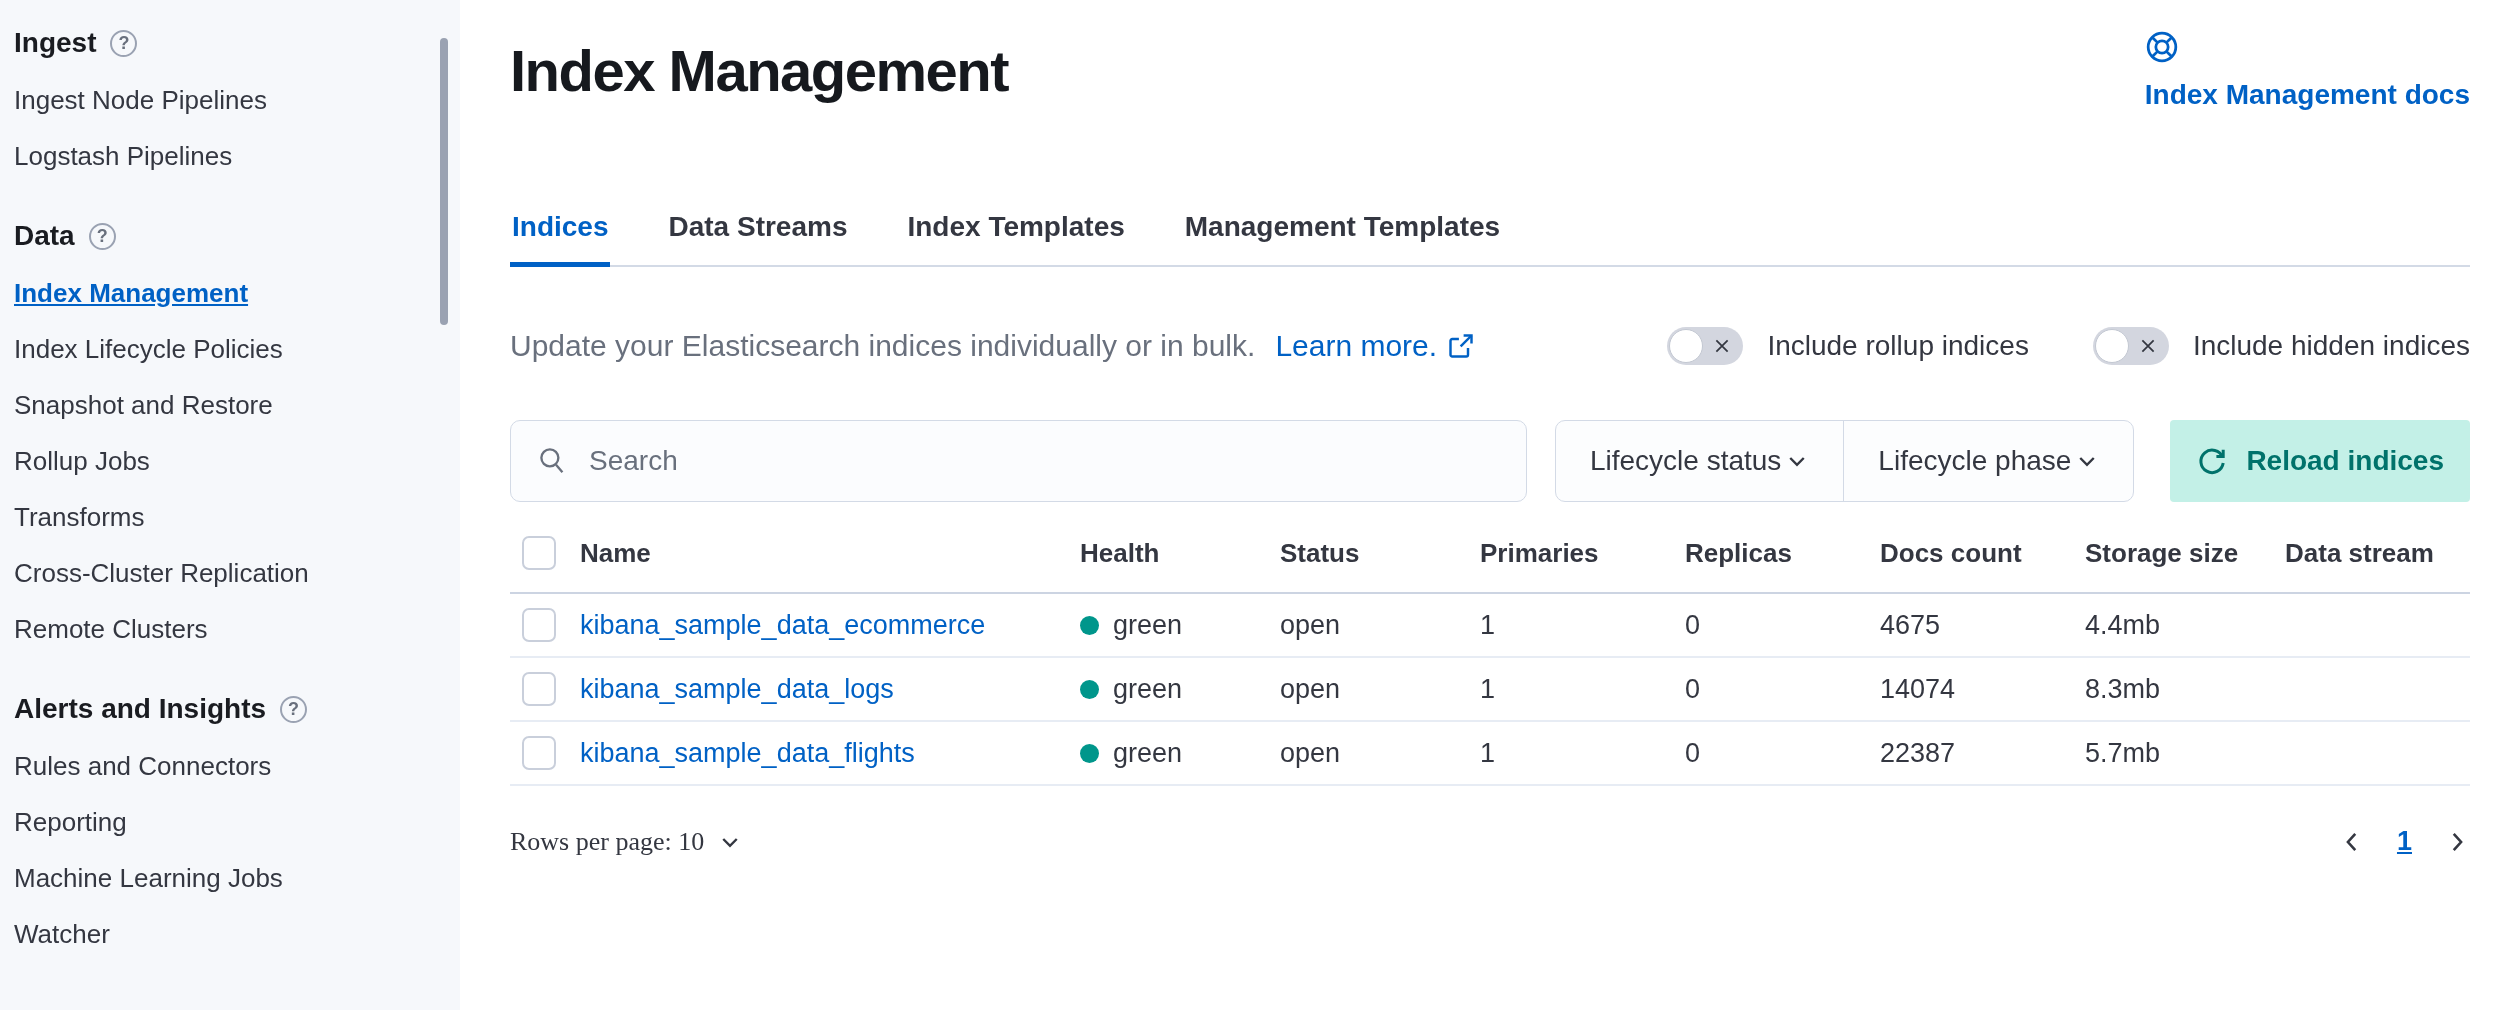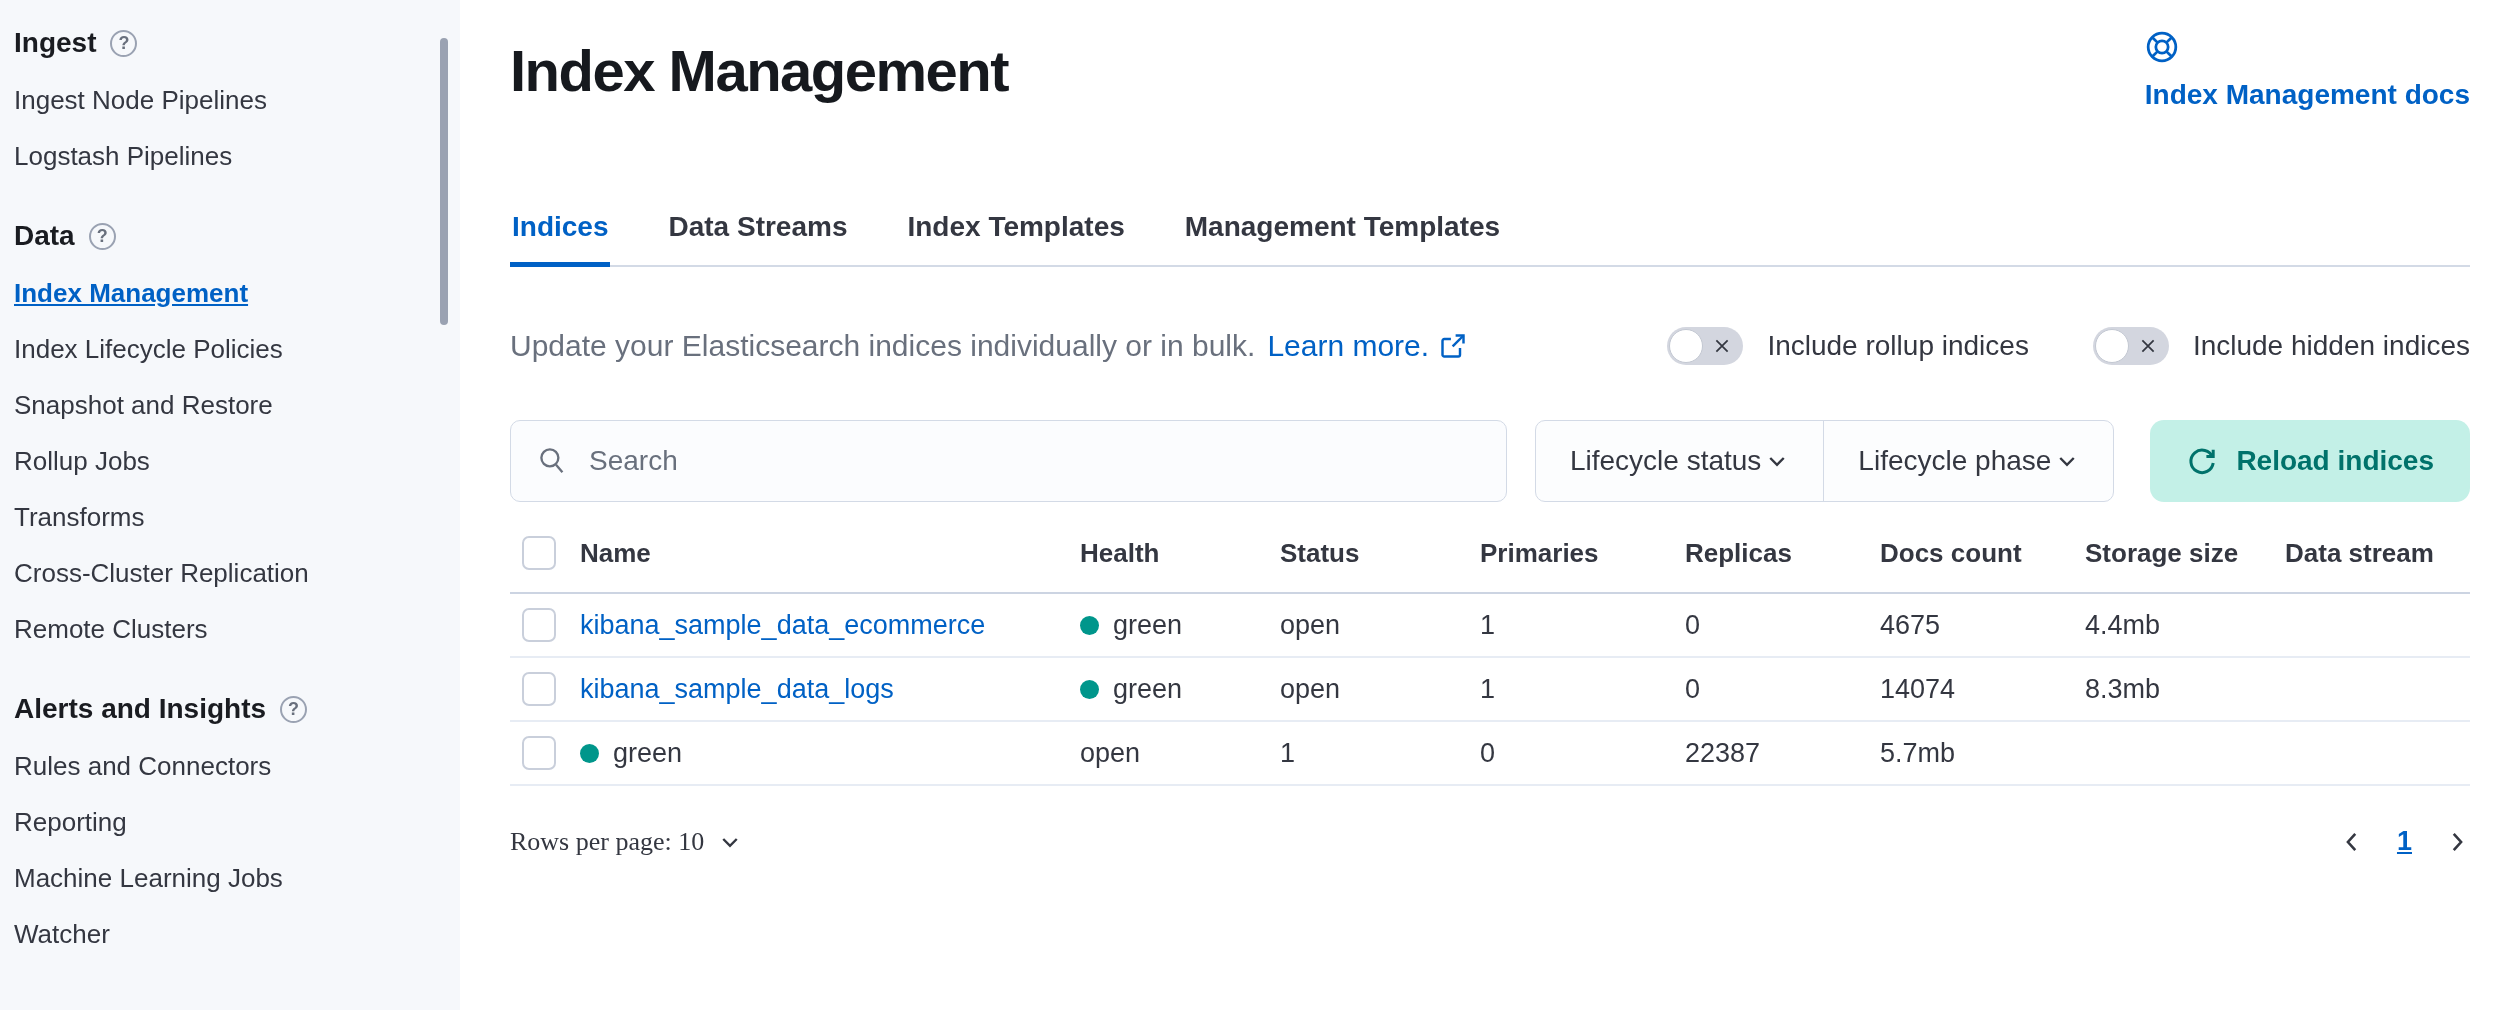--- a/index.html
+++ b/index.html
@@ -36,37 +36,37 @@
   .header-row{display:flex;justify-content:space-between;align-items:center;}
   h1{margin:0;font-size:58px;line-height:74px;font-weight:700;letter-spacing:-1.5px;color:var(--title);}
   .docs-link{display:flex;gap:15px;color:var(--accent);font-size:28px;font-weight:600;text-decoration:none;cursor:pointer;flex-direction:column;}
   
   .tabs{display:flex;gap:56px;margin-top:100px;border-bottom:2px solid var(--border);}
   .tab{background:none;border:none;padding:0 2px 22px;font-family:inherit;font-size:28px;font-weight:700;color:var(--text);position:relative;cursor:pointer;}
   .tab.active{color:var(--accent);}
   .tab.active::after{content:"";position:absolute;left:0;right:0;bottom:-2px;height:5px;background:var(--accent);}
   
   .notice-row{display:flex;justify-content:space-between;align-items:center;margin-top:60px;}
-  .notice-left{display:flex;align-items:flex-start;gap:12px;font-size:30px;color:var(--subdued);}
+  .notice-left{display:flex;align-items:flex-start;gap:20px;font-size:30px;color:var(--subdued);}
   .learn-more{display:flex;align-items:center;gap:10px;color:var(--accent);text-decoration:none;font-size:30px;cursor:pointer;}
   .toggles{display:flex;align-items:center;gap:64px;}
   .toggle-group{display:flex;align-items:center;gap:24px;}
   .switch{position:relative;width:76px;height:38px;border:none;border-radius:19px;background:#d3d6df;cursor:pointer;padding:0;}
   .knob{position:absolute;left:2px;top:2px;width:34px;height:34px;border-radius:50%;background:#fff;border:1px solid #c3c8d2;}
   .switch svg{position:absolute;right:11px;top:9px;}
   .toggle-label{font-size:28px;color:var(--text);}
   
   .controls{display:flex;align-items:center;gap:28px;margin-top:55px;}
   .search-box{flex:1;height:82px;border:1px solid var(--border);border-radius:10px;background:#fbfcfe;display:flex;align-items:center;padding:0 24px;gap:18px;}
   .search-box input{border:none;outline:none;background:transparent;font-family:inherit;font-size:28px;color:var(--text);flex:1;}
   .search-box input::placeholder{color:var(--subdued);}
   .filter-group{display:flex;height:82px;border:1px solid var(--border);border-radius:10px;background:#fcfdfe;overflow:hidden;}
   .filter-btn{display:flex;align-items:center;gap:4px;padding:0 34px;background:none;border:none;font-family:inherit;font-size:28px;font-weight:500;color:var(--text);cursor:pointer;text-align:center;}
   .filter-btn + .filter-btn{border-left:1px solid var(--border);}
-  .reload-btn{height:82px;margin-left:8px;display:flex;align-items:center;gap:18px;padding:0 36px;border:none;border-radius:14px;
+  .reload-btn{height:82px;margin-left:8px;display:flex;align-items:center;gap:18px;padding:0 26px;border:none;border-radius:4px;
     background:var(--reload_bg);color:var(--reload_text);font-family:inherit;font-size:28px;font-weight:600;cursor:pointer;}
   
   .table{margin-top:12px;}
   .row-grid{display:grid;grid-template-columns:70px 500px 200px 200px 205px 195px 205px 200px 1fr;align-items:center;}
   .thead{border-bottom:2px solid var(--head_border);height:80px;}
   .th{font-size:26px;font-weight:700;color:var(--text);}
   .tr{height:64px;border-bottom:2px solid var(--row_border);}
   .td{font-size:27px;color:var(--text);}
   .checkbox{display:block;width:34px;height:34px;margin-left:12px;border:2px solid #c9cfdb;border-radius:7px;background:#fff;cursor:pointer;}
   .name-link{color:var(--accent);text-decoration:none;font-size:27px;cursor:pointer;}
@@ -262,20 +262,21 @@
           <div class="td">1</div>
           <div class="td">0</div>
           <div class="td">14074</div>
           <div class="td">8.3mb</div>
           <div class="td"></div>
         </div>
         <div class="tr row-grid">
           <div>
             <span class="checkbox"></span>
           </div>
+          <div><a href="#" class="name-link">kibana_sample_data_flights</a></div>
           <div class="td health">
             <span class="dot"></span>
             <span>green</span>
           </div>
           <div class="td">open</div>
           <div class="td">1</div>
           <div class="td">0</div>
           <div class="td">22387</div>
           <div class="td">5.7mb</div>
           <div class="td"></div>

